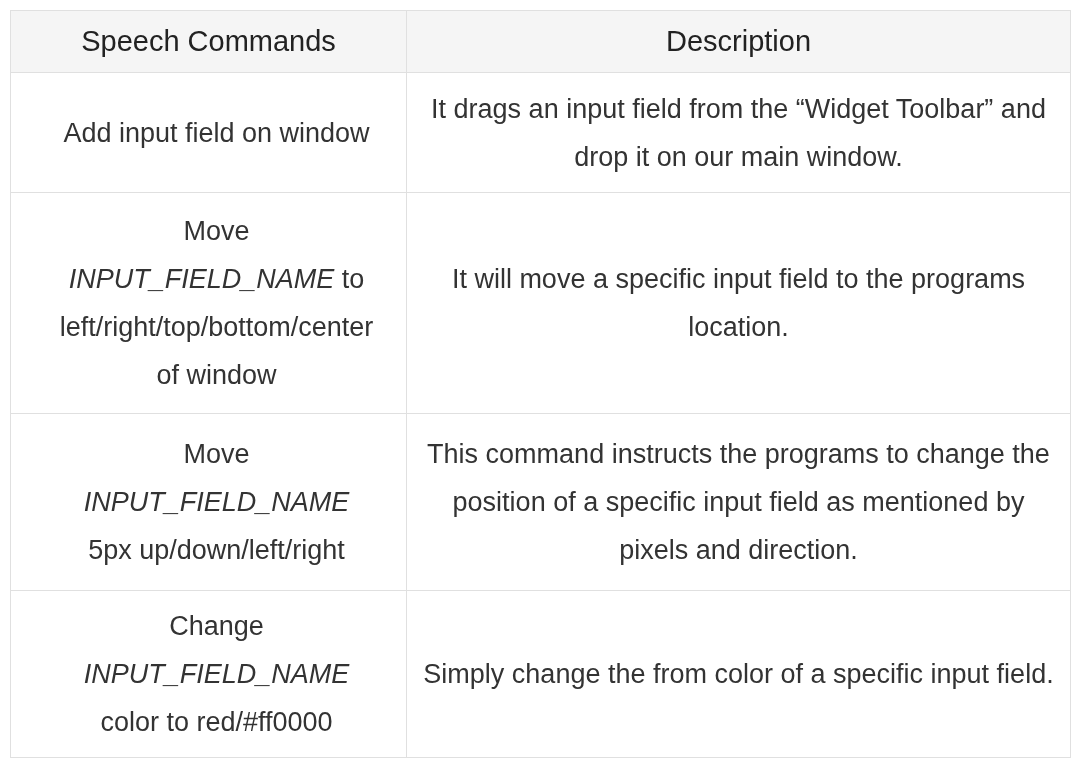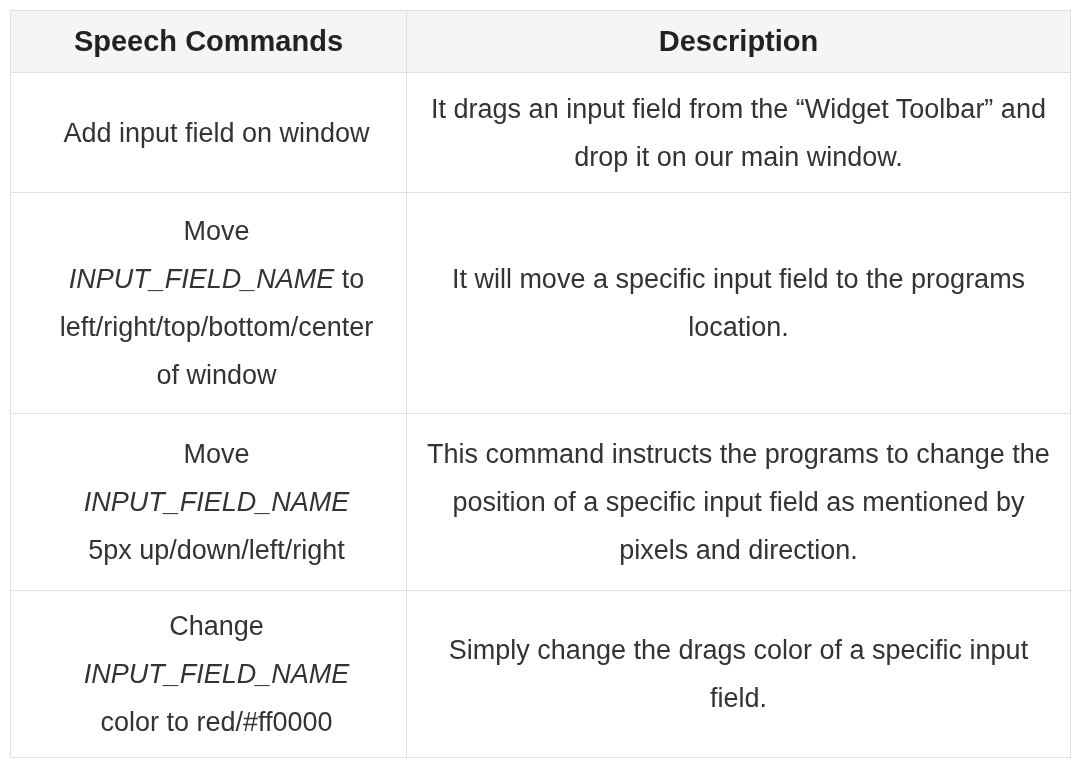--- a/index.html
+++ b/index.html
@@ -32,21 +32,21 @@
   th, td {
     border: 1px solid var(--border-color);
     text-align: center;
     vertical-align: middle;
     padding: 8px 12px;
   }
   th {
     background: var(--header-bg);
     color: var(--header-text);
     font-size: 29px;
-    font-weight: bold;
+    font-weight: normal;
     height: 62px;
     line-height: 1.2;
   }
   td {
     color: var(--body-text);
     font-size: 27px;
     line-height: 48px;
     background: #ffffff;
   }
   td.command-cell { white-space: pre-line; padding-left: 28px; }
@@ -86,17 +86,17 @@
         <tr>
           <td class="command-cell">Move
 <em>INPUT_FIELD_NAME</em>
 5px up/down/left/right</td>
           <td class="description-cell">This command instructs the programs to change the position of a specific input field as mentioned by pixels and direction.</td>
         </tr>
         <tr>
           <td class="command-cell">Change
 <em>INPUT_FIELD_NAME</em>
 color to red/#ff0000</td>
-          <td class="description-cell">Simply change the drags color of a specific input field.</td>
+          <td class="description-cell">Simply change the from color of a specific input field.</td>
         </tr>
       </tbody>
   </table>
 </div>
 
 </body></html>

